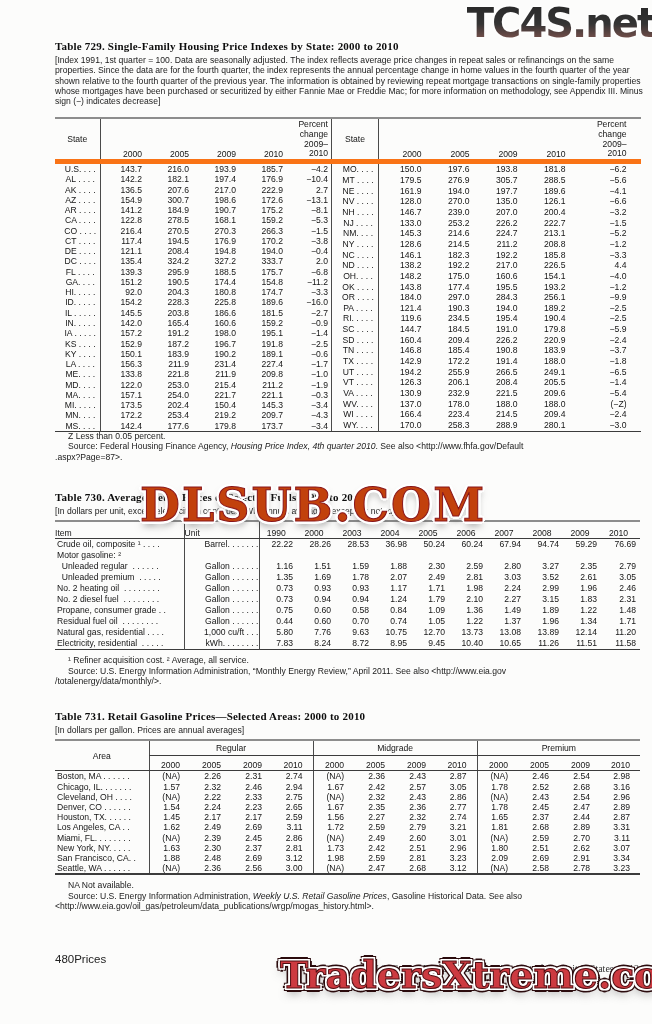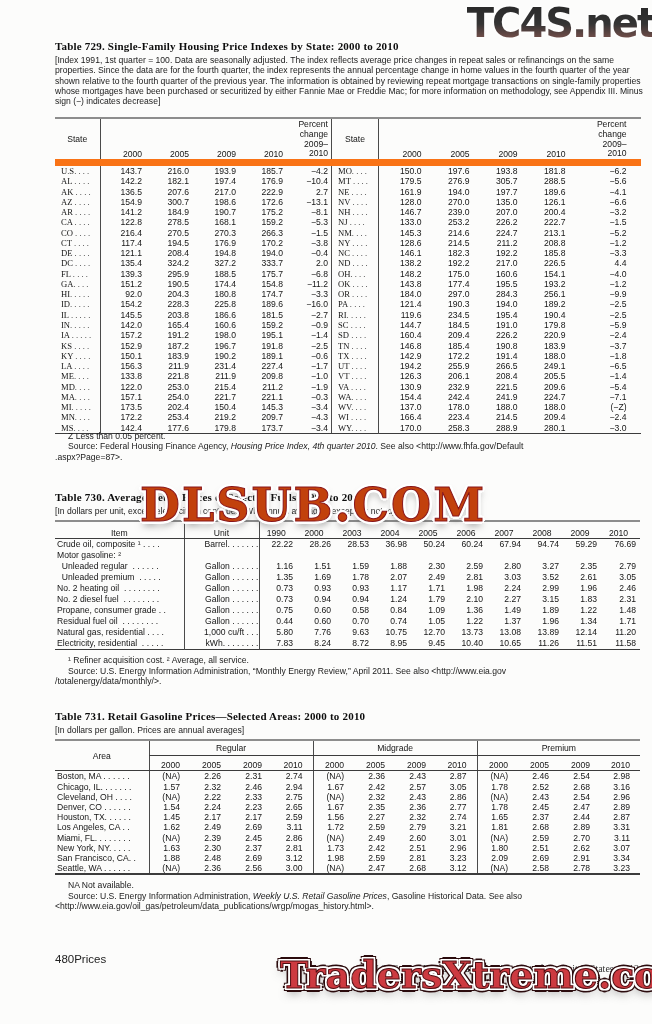--- a/index.html
+++ b/index.html
@@ -19,36 +19,36 @@
   
   table{ border-collapse:collapse; table-layout:fixed; font-size:8.6px; color:#151515; }
   th,td{ padding:0; margin:0; font-weight:normal; overflow:hidden; }
   tr.bold{ font-weight:bold; }
 
   
   .t729-wrap{ position:absolute; left:55px; top:117px; display:flex; }
   table.t729{ border-top:2.5px solid #8d8d8d; border-bottom:1.8px solid #3c3c3c; }
   table.t729.left{ width:276px; }
   table.t729.right{ width:309px; border-left:1px solid #4a4a4a; }
-  .t729 thead th{ border-bottom:7px solid #f97316; height:40px; vertical-align:bottom; }
+  .t729 thead th{ border-bottom:5px solid #f97316; height:40px; vertical-align:bottom; }
   .t729 thead th.state{ vertical-align:middle; text-align:center; }
   .t729 thead th.year{ text-align:right; padding-right:5px; }
   .t729 thead th.pct{ white-space:pre-line; text-align:right; line-height:9.7px; }
   .t729 tbody td{ line-height:10.27px; text-align:right; padding-right:5px; white-space:pre; }
-  .t729 tbody td:first-child{ text-align:left; padding:0 0 0 6px;font-family:Liberation Serif, serif; }
+  .t729 tbody td:first-child{ text-align:center; padding:0 0 0 6px; }
   .t729 td:nth-child(2), .t729 th:nth-child(2){ border-left:1px solid #4a4a4a; }
   .t729.left th.pct, .t729.left tbody td:last-child{ padding-right:3px; }
   .t729.right th.pct, .t729.right tbody td:last-child{ padding-right:14px; }
   .t729-notes{ position:absolute; left:55px; top:431px; width:588px; }
 
   
   .t730-block{ position:absolute; left:55px; top:491px; width:585px; }
   table.t730{ width:585px; margin-top:4px; border-top:2.5px solid #8d8d8d; border-bottom:1.8px solid #3c3c3c; }
   .t730 thead th{ border-bottom:1px solid #3c3c3c; height:16px; vertical-align:bottom; }
-  .t730 thead th.item-h, .t730 thead th.unit-h{ text-align:center; }
+  .t730 thead th.item-h, .t730 thead th.unit-h{ text-align:left; }
   .t730 thead th.year{ padding-right:4px; }
   .t730 tbody td{ line-height:11px; text-align:right; padding-right:4px; white-space:pre; }
   .t730 tbody td:first-child{ text-align:left; padding:0 0 0 2px; }
   .t730 tbody td:nth-child(2){ text-align:right; padding:0 0 0 4px; }
   .t730 td:nth-child(2), .t730 th:nth-child(2),
   .t730 td:nth-child(3), .t730 th:nth-child(3){ border-left:1px solid #4a4a4a; }
   .t730-notes{ margin-top:5px; }
 
   
   .t731-block{ position:absolute; left:55px; top:710px; width:585px; }
@@ -526,28 +526,20 @@
             <td>205.5</td>
             <td>−1.4</td>
           </tr>
           <tr>
             <td>VA . . . .</td>
             <td>130.9</td>
             <td>232.9</td>
             <td>221.5</td>
             <td>209.6</td>
             <td>−5.4</td>
-          </tr>
-          <tr>
-            <td>WA. . . .</td>
-            <td>154.4</td>
-            <td>242.4</td>
-            <td>241.9</td>
-            <td>224.7</td>
-            <td>−7.1</td>
           </tr>
           <tr>
             <td>WV. . . .</td>
             <td>137.0</td>
             <td>178.0</td>
             <td>188.0</td>
             <td>188.0</td>
             <td>(−Z)</td>
           </tr>
           <tr>

